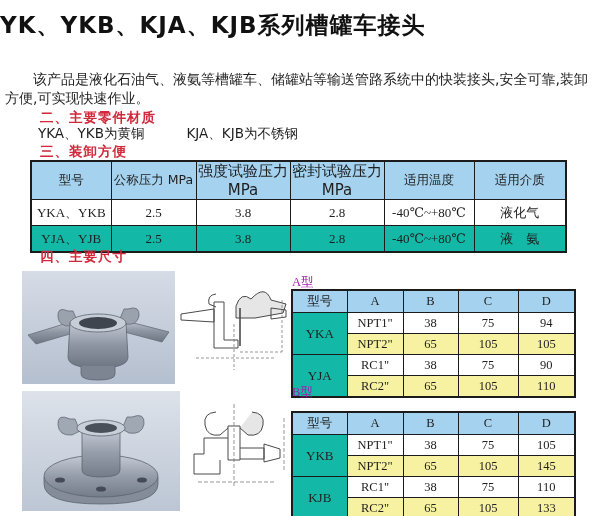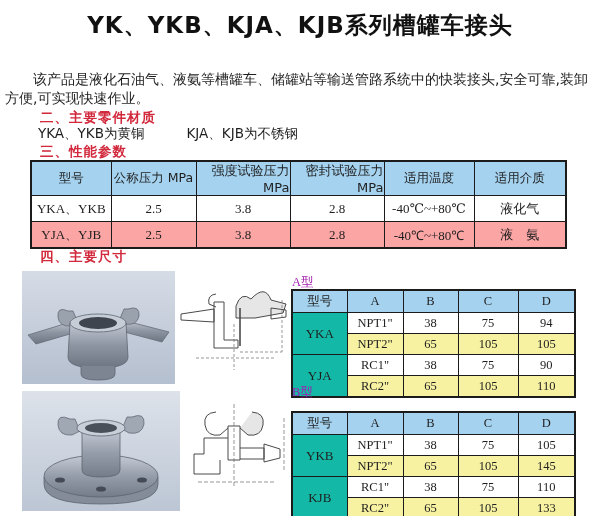--- a/index.html
+++ b/index.html
@@ -1,21 +1,21 @@
 <!DOCTYPE html>
 <html><head>
 <meta charset="utf-8">
 <style>
   html,body{margin:0;padding:0;background:#e9e9e9;}
   .page{
     position:relative;width:600px;height:516px;margin:0 auto;background:#ffffff;
     font-family:"DejaVu Sans","Liberation Sans",sans-serif;color:#1e1e1e;overflow:hidden;
   }
   .title{
-    position:absolute;left:0;top:10px;width:600px;text-align:center;
+    position:absolute;left:0;top:10px;width:600px;text-align:left;
     font-size:23px;font-weight:bold;letter-spacing:1px;margin:0;color:#111;
   }
   .red-heading{
     position:absolute;left:40px;color:#d2283c;font-weight:bold;font-size:13.5px;
     letter-spacing:1px;
   }
   #h1{top:53px}#h2{top:109px}#h3{top:143px}#h4{top:248px}
   .body-text{
     position:absolute;left:5px;top:70px;width:588px;font-size:14px;line-height:19px;
     text-indent:28px;margin:0;
@@ -25,23 +25,23 @@
   }
   .materials .gap{display:inline-block;width:42px;}
   table{border-collapse:collapse;table-layout:fixed;}
   
   .perf{
     position:absolute;left:30px;top:160px;width:535px;
     border:2px solid #1b1b1b;
   }
   .perf th,.perf td{border:1px solid #1b1b1b;text-align:center;padding:0;overflow:hidden;}
   .perf th{background:#a5d2ef;font-weight:normal;font-size:12.5px;height:27px;}
-  .perf th.small{font-size:13px;text-align:right;}
+  .perf th.small{font-size:15px;}
   .perf td{font-size:13px;height:25px;font-family:"Liberation Serif","DejaVu Serif",serif;}
-  .perf tr.yellow td{background:#fca5a5;font-family:Liberation Serif, serif;}
+  .perf tr.yellow td{background:#14b8a6;}
   
   .dim-label{
     position:absolute;left:292px;font-size:12.5px;color:#a21caf;
     font-family:"Liberation Serif","DejaVu Serif",serif;
   }
   #labelA{top:274px}#labelB{top:384px}
   .dim{
     position:absolute;left:291px;width:283px;border:2px solid #1b1b1b;
     font-family:"Liberation Serif","DejaVu Serif",serif;
   }
@@ -64,21 +64,21 @@
 
 <div class="page">
 
   <h1 class="title">YK、YKB、KJA、KJB系列槽罐车接头</h1>
 
   <p class="body-text">该产品是液化石油气、液氨等槽罐车、储罐站等输送管路系统中的快装接头,安全可靠,装卸方便,可实现快速作业。</p>
 
   <div class="red-heading" id="h2">二、主要零件材质</div>
   <p class="materials"><span>YKA、YKB为黄铜</span><span class="gap"></span><span>KJA、KJB为不锈钢</span></p>
 
-  <div class="red-heading" id="h3">三、性能参数</div>
+  <div class="red-heading" id="h3">三、装卸方便</div>
 
   <table class="perf">
     <colgroup>
         <col style="width:80px">
         <col style="width:85px">
         <col style="width:94px">
         <col style="width:94px">
         <col style="width:90px">
         <col style="width:92px">
       </colgroup>

